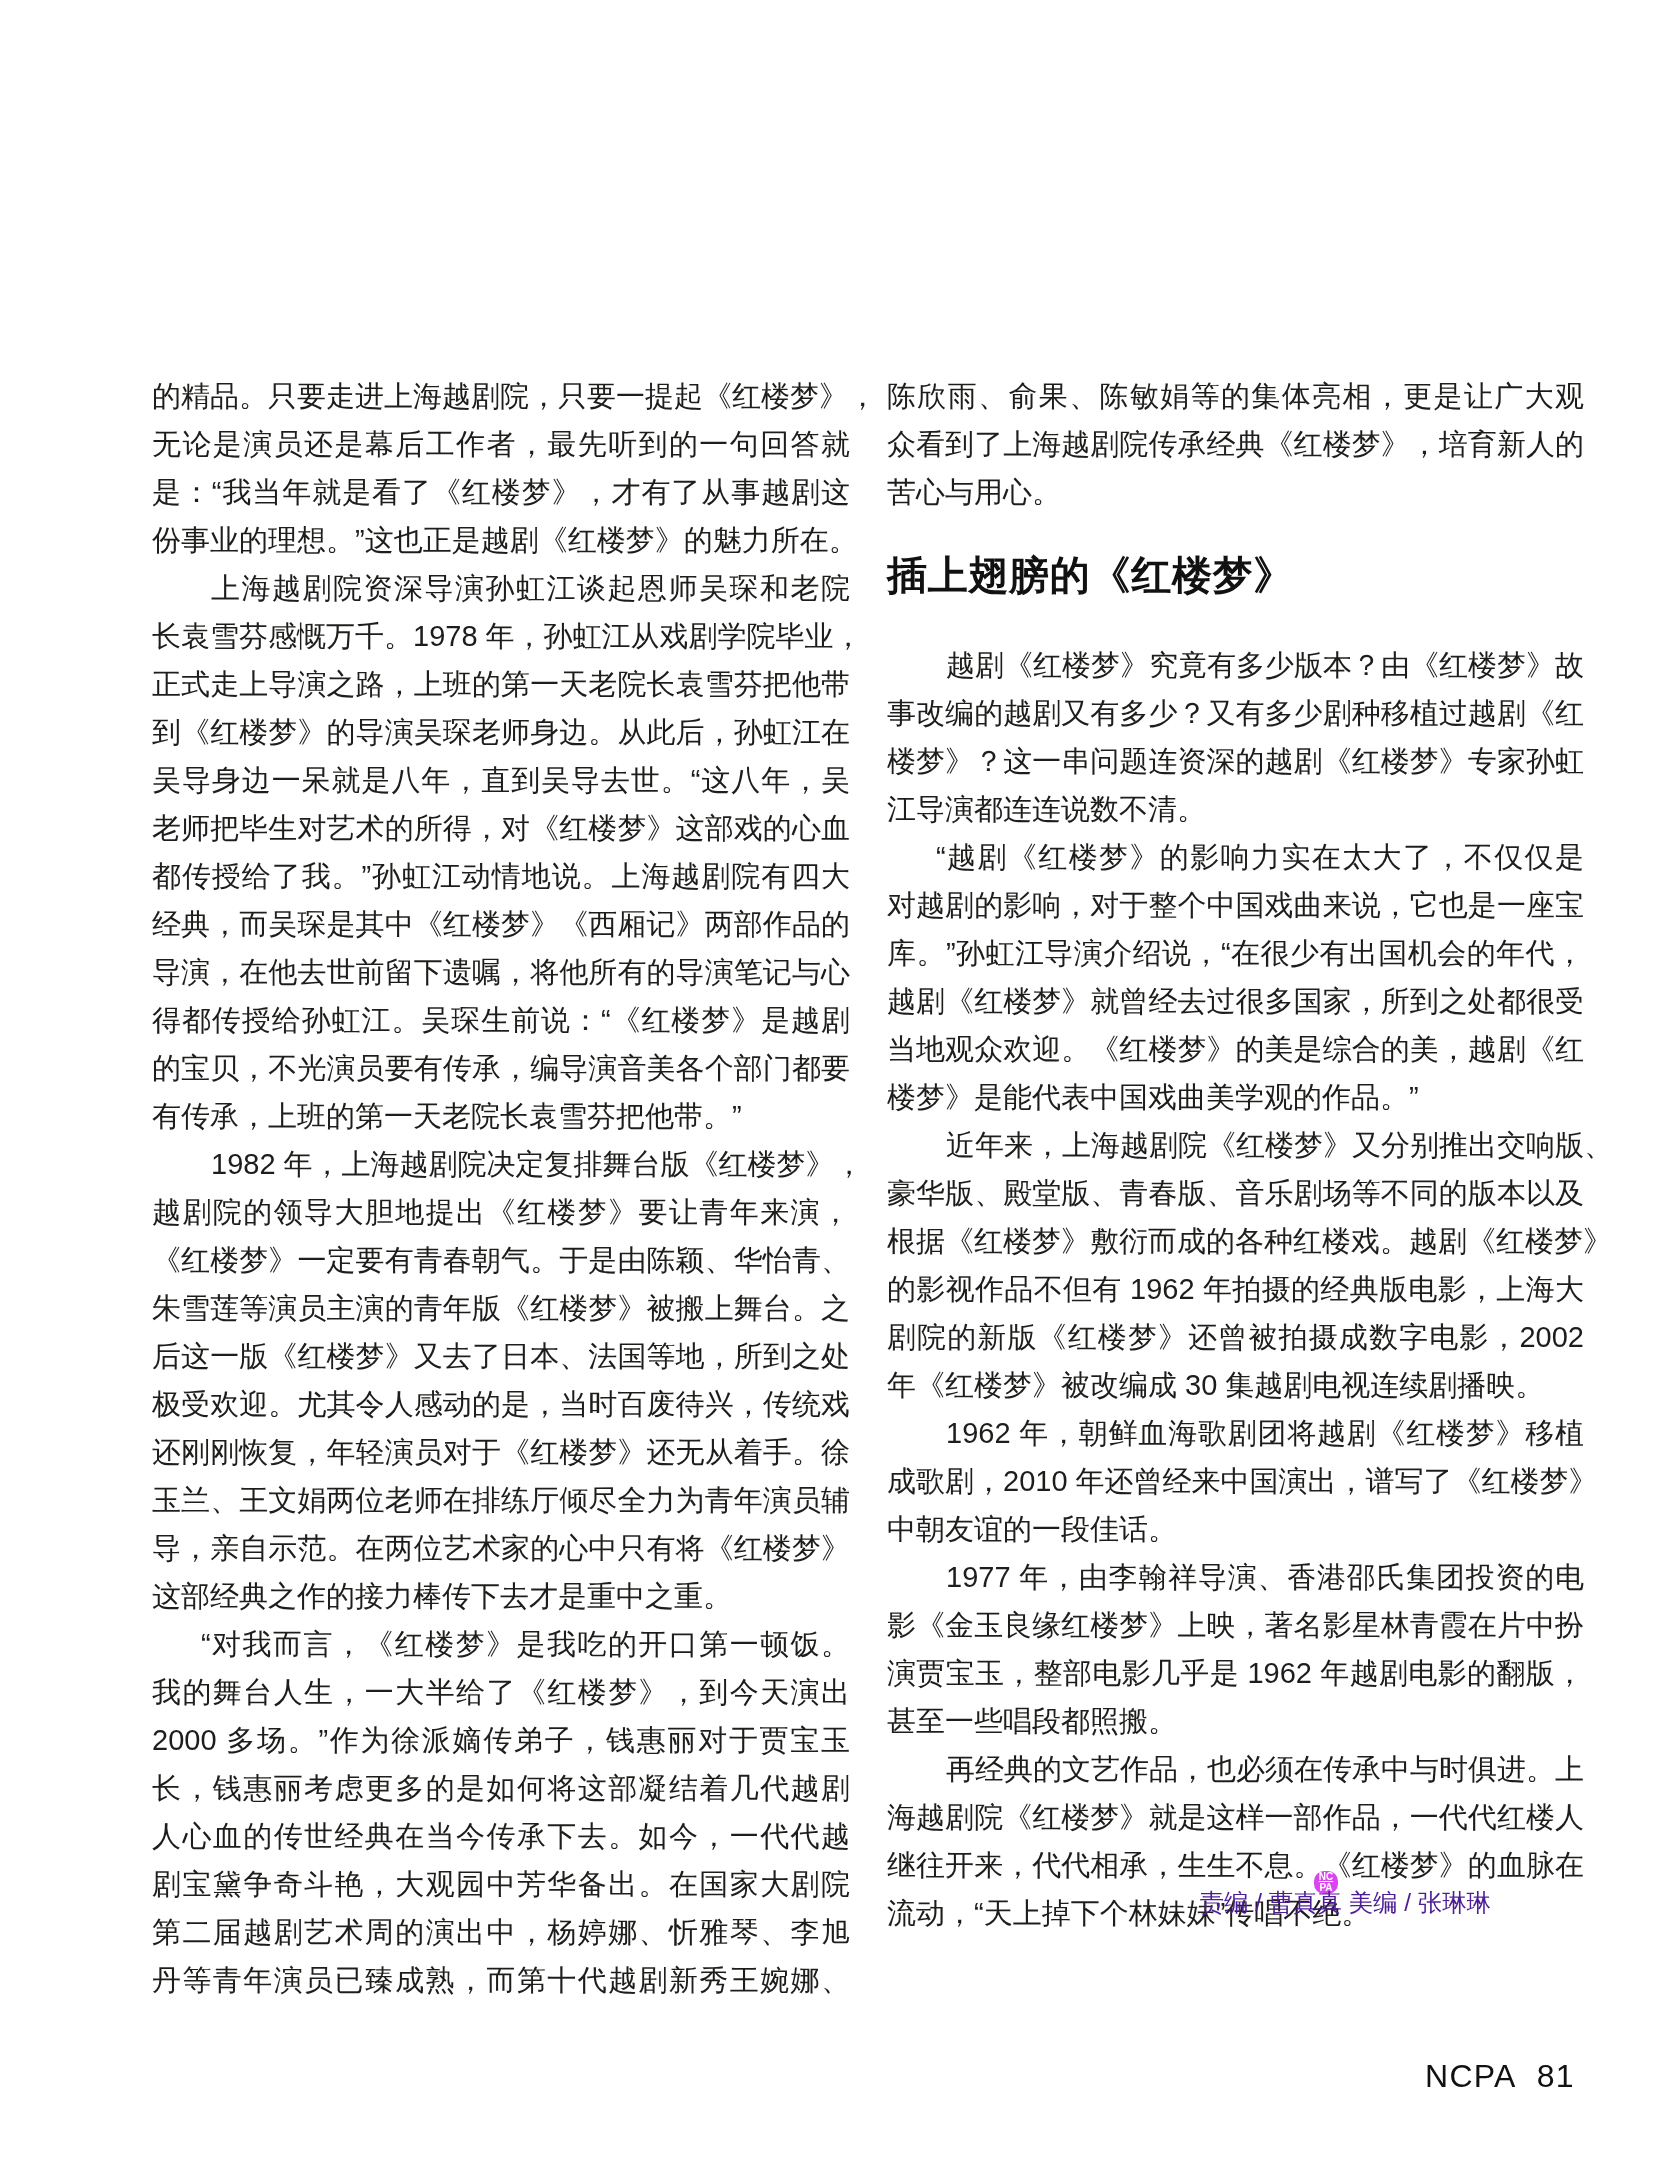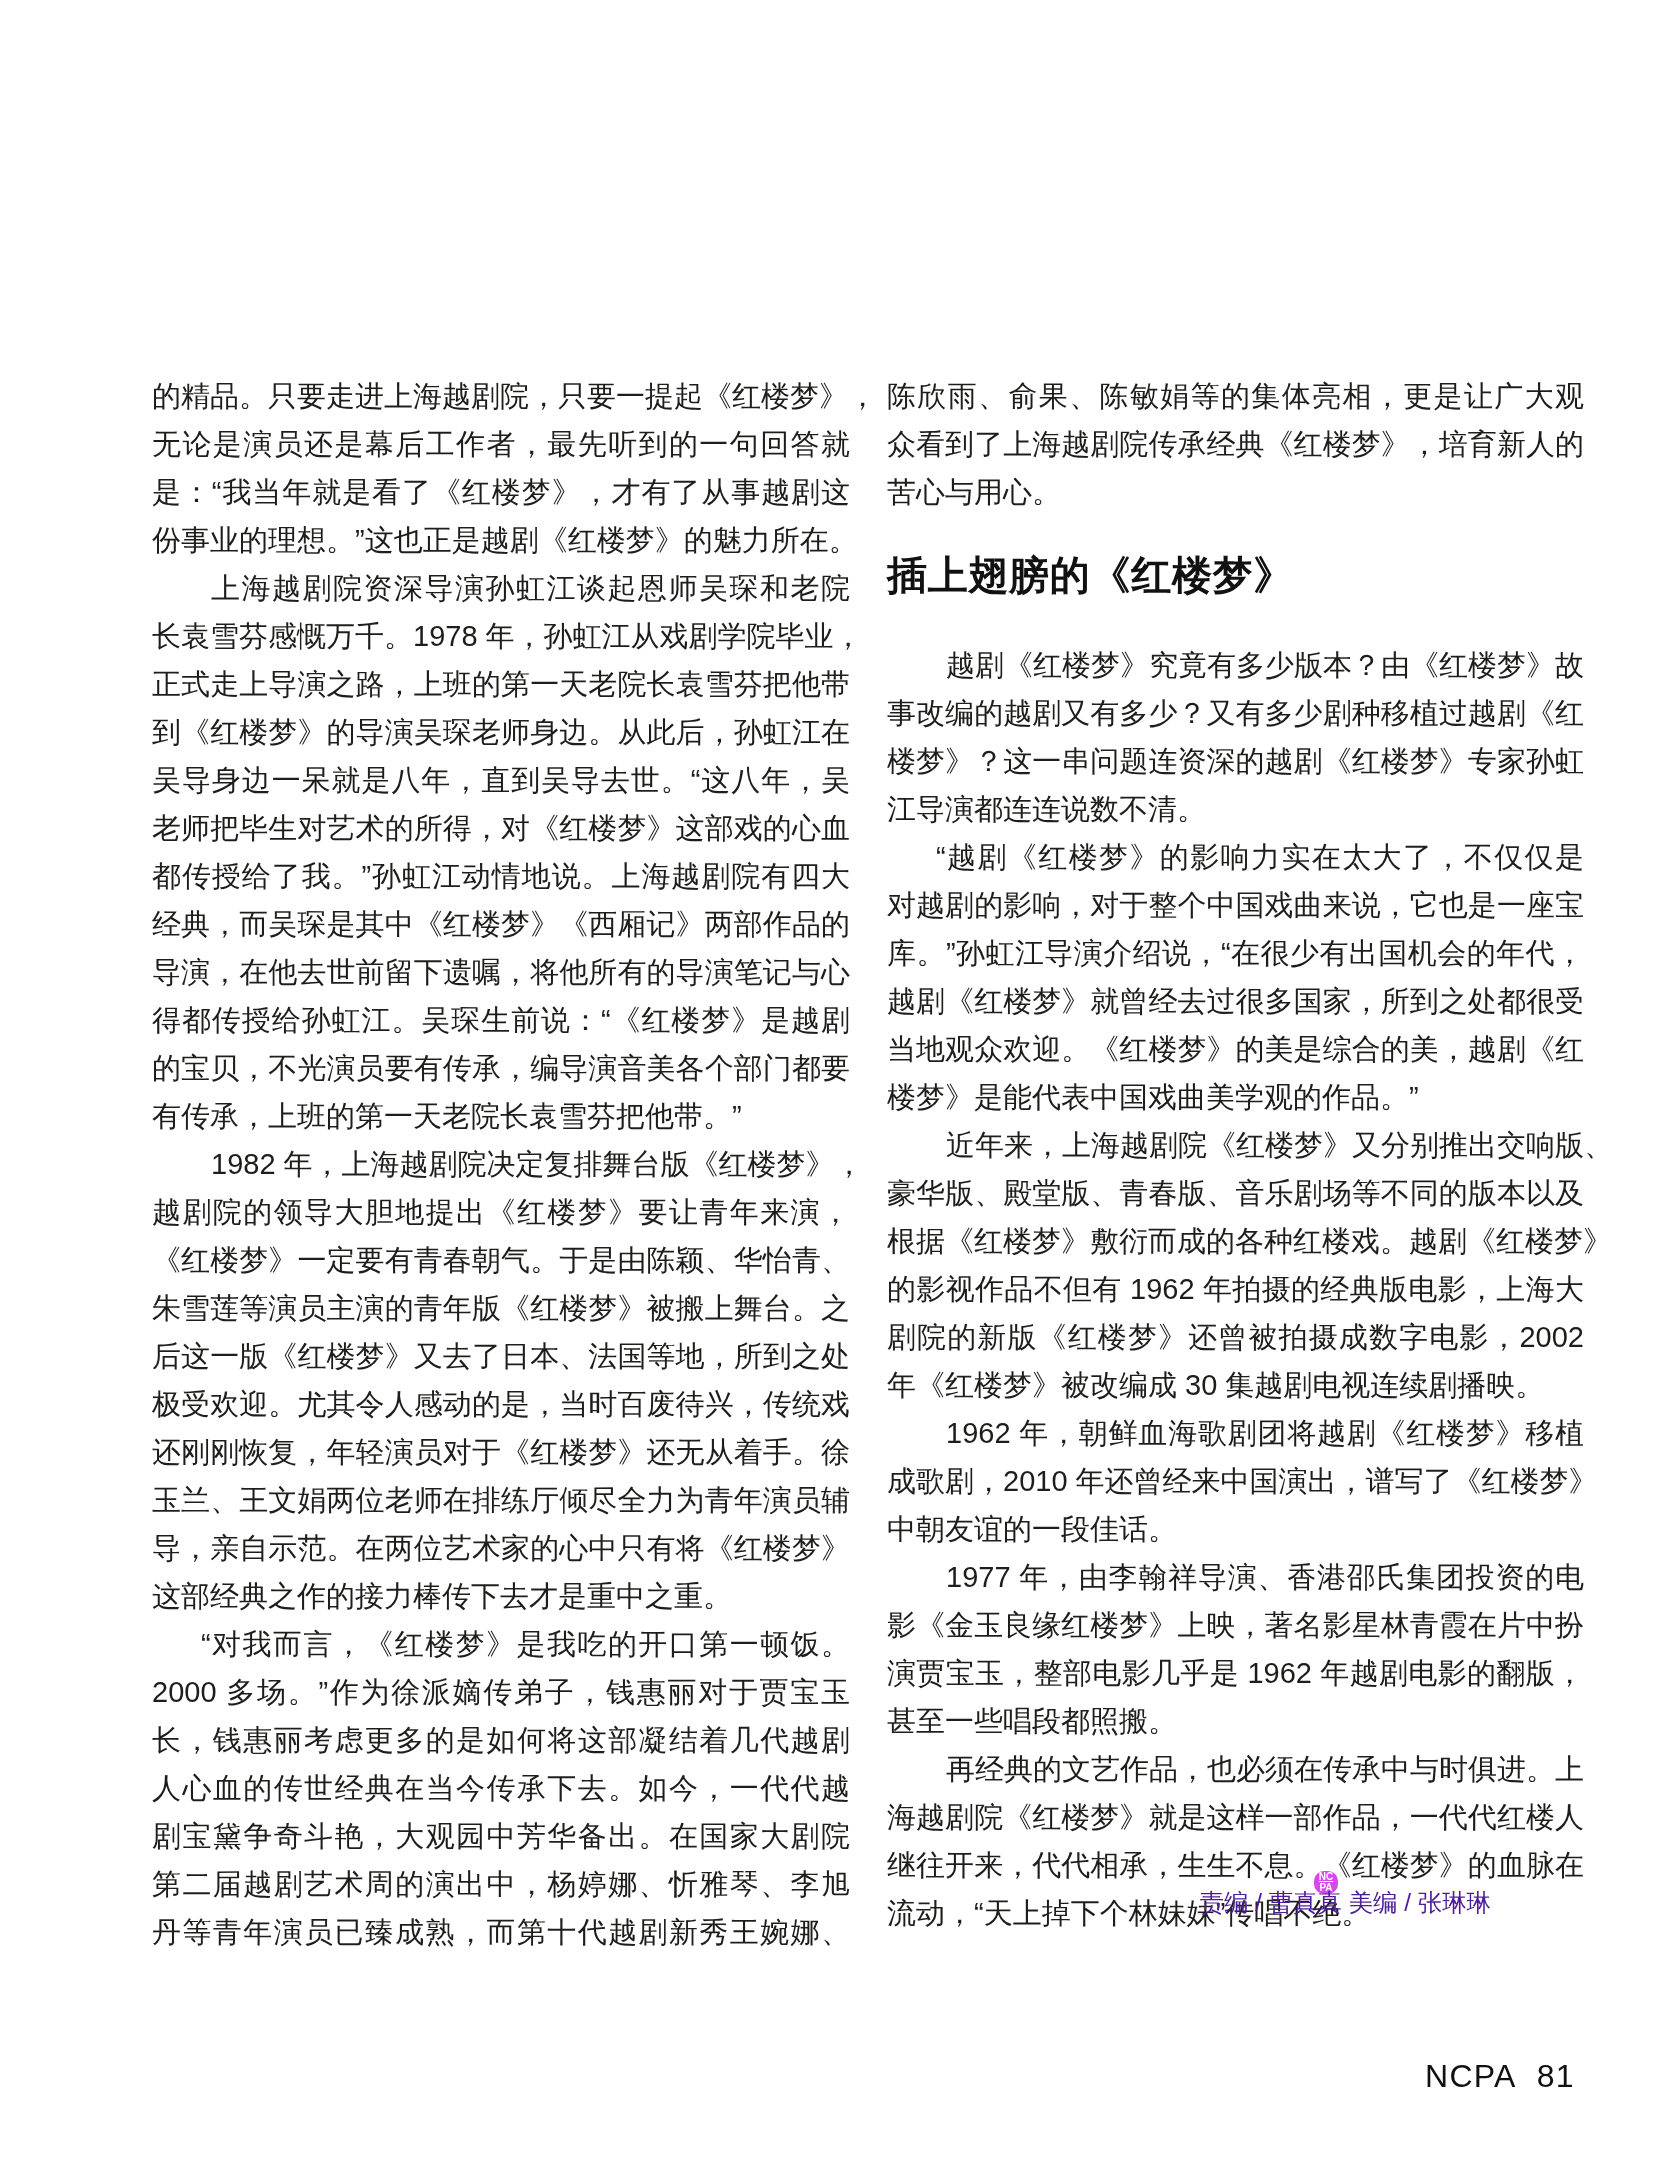--- a/index.html
+++ b/index.html
@@ -86,20 +86,21 @@
     <div class="line">越剧院的领导大胆地提出《红楼梦》要让青年来演，</div>
     <div class="line">《红楼梦》一定要有青春朝气。于是由陈颖、华怡青、</div>
     <div class="line">朱雪莲等演员主演的青年版《红楼梦》被搬上舞台。之</div>
     <div class="line">后这一版《红楼梦》又去了日本、法国等地，所到之处</div>
     <div class="line">极受欢迎。尤其令人感动的是，当时百废待兴，传统戏</div>
     <div class="line">还刚刚恢复，年轻演员对于《红楼梦》还无从着手。徐</div>
     <div class="line">玉兰、王文娟两位老师在排练厅倾尽全力为青年演员辅</div>
     <div class="line">导，亲自示范。在两位艺术家的心中只有将《红楼梦》</div>
     <div class="line pend">这部经典之作的接力棒传下去才是重中之重。</div>
     <div class="line ind1">“对我而言，《红楼梦》是我吃的开口第一顿饭。</div>
+    <div class="line">我的舞台人生，一大半给了《红楼梦》，到今天演出</div>
     <div class="line">2000 多场。”作为徐派嫡传弟子，钱惠丽对于贾宝玉</div>
     <div class="line">长，钱惠丽考虑更多的是如何将这部凝结着几代越剧</div>
     <div class="line">人心血的传世经典在当今传承下去。如今，一代代越</div>
     <div class="line">剧宝黛争奇斗艳，大观园中芳华备出。在国家大剧院</div>
     <div class="line">第二届越剧艺术周的演出中，杨婷娜、忻雅琴、李旭</div>
     <div class="line">丹等青年演员已臻成熟，而第十代越剧新秀王婉娜、</div>
   </div>
 
 <div class="col" id="right-col">
   <div>

